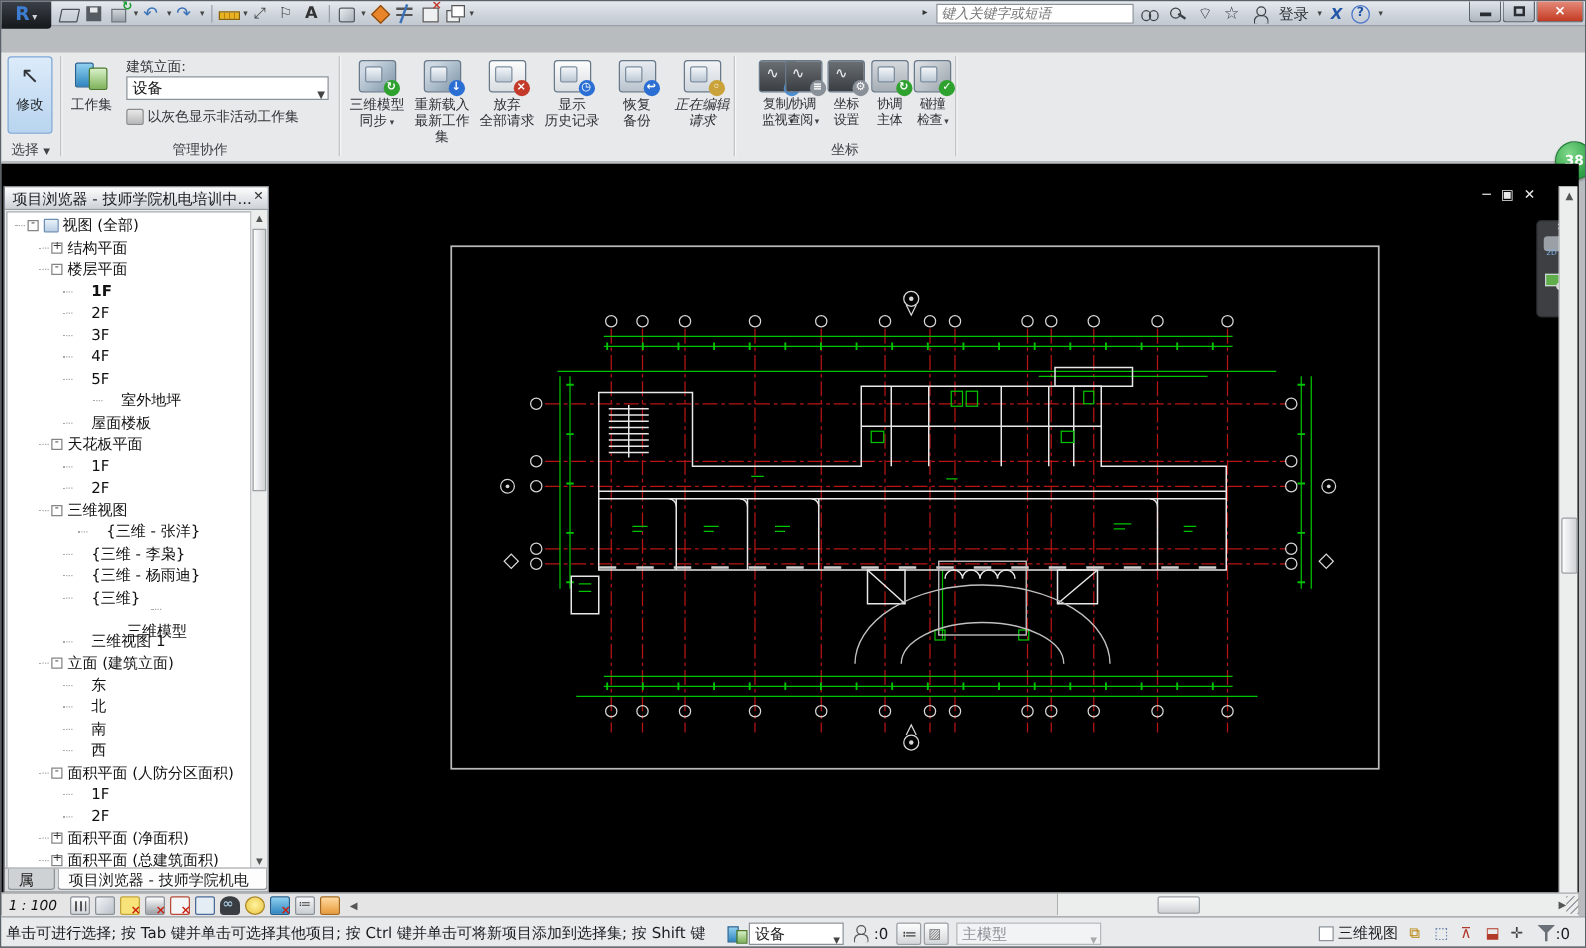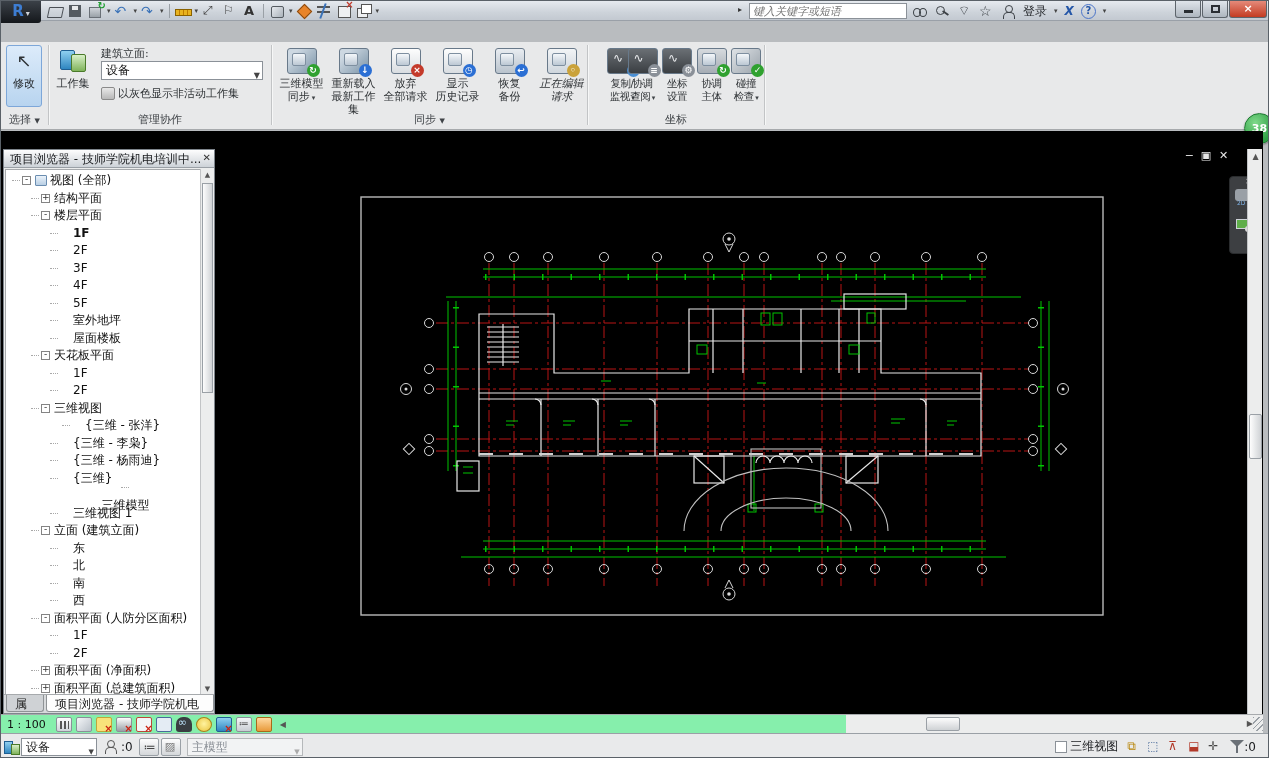--- a/index.html
+++ b/index.html
@@ -157,21 +157,21 @@
   .trow .tlabel.bold { font-weight:bold; }
   #tree-scroll { position:absolute; right:1px; top:19px; width:13px; height:527px; background:#eceded; border-left:1px solid #c2c4c6; }
   #tree-scroll .arr { width:13px; height:13px; font-size:7px; color:#555; text-align:center; line-height:13px; }
   #tree-scroll .thumb { position:absolute; left:1px; top:14px; width:11px; height:210px; background:linear-gradient(90deg,#fdfdfd,#cfd2d5); border:1px solid #9aa0a6; }
   #tree-scroll .arr.dn { position:absolute; bottom:0; }
   #pb-tabs { position:absolute; left:0; bottom:0; width:100%; height:19px; display:flex; background:#d8dadc; border-top:1px solid #a7aaad; }
   .pbtab { padding:1px 8px; font-size:12px; border:1px solid #8f9396; border-top:none; background:#cfd2d5; color:#222; border-radius:0 0 3px 3px; margin-left:2px; height:17px; }
   .pbtab.active { background:#fdfdfd; }
 
   
-  #viewbar { position:absolute; left:0; top:713px; width:845px; height:19px; background:#86efac; border-top:1px solid #a7aaad; display:flex; align-items:center; gap:4px; padding-left:6px; }
+  #viewbar { position:absolute; left:0; top:713px; width:845px; height:19px; background:#e5e5e5; border-top:1px solid #a7aaad; display:flex; align-items:center; gap:4px; padding-left:6px;font-style:italic; }
   #scale-label { font-size:11px; color:#111; margin-right:6px; }
   .vci { width:16px; height:15px; position:relative; border-radius:2px; }
   .ic-detail-level { background:linear-gradient(#fdfdfd,#cfd4d9); border:1px solid #8a9098; }
   .ic-detail-level::after { content:""; position:absolute; left:3px; top:3px; width:9px; height:8px; background:repeating-linear-gradient(90deg,#555 0 2px,transparent 2px 4px); }
   .ic-visual-style { background:linear-gradient(135deg,#f4f6f8,#b9c1c9); border:1px solid #8a9098; }
   .ic-sun-path { background:#f8e27a; border:1px solid #c2a row; border:1px solid #c2a53a; }
   .ic-sun-path::after, .ic-shadows::after, .ic-crop-view::after { content:"×"; position:absolute; right:-2px; bottom:-3px; color:#cc2211; font-weight:bold; font-size:10px; }
   .ic-shadows { background:linear-gradient(#fdfdfd,#9aa0a6); border:1px solid #8a9098; }
   .ic-crop-view { border:1.5px solid #b84a3a; background:#f4f6f8; }
   .ic-show-crop { border:1.5px solid #4a6b9a; background:#e4ecf4; }
@@ -353,21 +353,20 @@
             <div class="l">恢复</div>
             <div class="l"><span>备份</span></div>
           </div>
 
           <div class="bigbtn" style="left: 264px; font-style: italic;">
             <div class="bi ic-editing-requests"></div>
             <div class="l">正在编辑</div>
             <div class="l"><span>请求</span></div>
           </div>
         </div>
-      <div class="plabel"><span>同步</span> <span style="font-size:7px">▼</span></div>
     </div>
     <div class="pdiv" style="left:586px"></div>
 
     <div class="panel" id="p-coord">
       <div id="coord-btns">
 
           <div class="bigbtn" style="left: 3px; margin-left: 14px;">
             <div class="bi ic-copy-monitor"></div>
             <div class="l">复制/</div>
             <div class="l"><span>监视</span><span class="bdd"> ▾</span></div>
@@ -614,21 +613,21 @@
           <span class="tlabel">4F</span>
         </div>
 
         <div class="trow" style="padding-left: 44px;">
           <span class="tdot"></span>
           <span class="tbox" style="visibility: hidden;"><i></i></span>
 
           <span class="tlabel">5F</span>
         </div>
 
-        <div class="trow" style="padding-left: 44px; text-align: center;">
+        <div class="trow" style="padding-left: 68px; text-align: center;">
           <span class="tdot"></span>
           <span class="tbox" style="visibility: hidden;"><i></i></span>
 
           <span class="tlabel">室外地坪</span>
         </div>
 
         <div class="trow" style="padding-left: 44px;">
           <span class="tdot"></span>
           <span class="tbox" style="visibility: hidden;"><i></i></span>
 
@@ -805,20 +804,21 @@
       </span>
     <span id="vb-collapse">◀</span>
   </div>
   <div id="hscroll">
     <div class="thumb"></div>
     <span class="arr">▶</span>
     <span id="corner-grip"></span>
   </div>
 
   <div id="statusbar">
+    <div id="status-hint">单击可进行选择; 按 Tab 键并单击可选择其他项目; 按 Ctrl 键并单击可将新项目添加到选择集; 按 Shift 键</div>
     <div class="sgrp">
       <span class="sb-ic ic-workset-status"></span>
       <span id="ws-combo">
         <span>设备</span><span class="cdd">▼</span>
       </span>
       <span class="sb-ic ic-editing-requests-sb"></span>
       <span class="cnt">:0</span>
       <span class="sbtn ic-worksets-dialog"></span>
       <span class="sbtn ic-gray-display"></span>
       <span id="dopt-combo">

